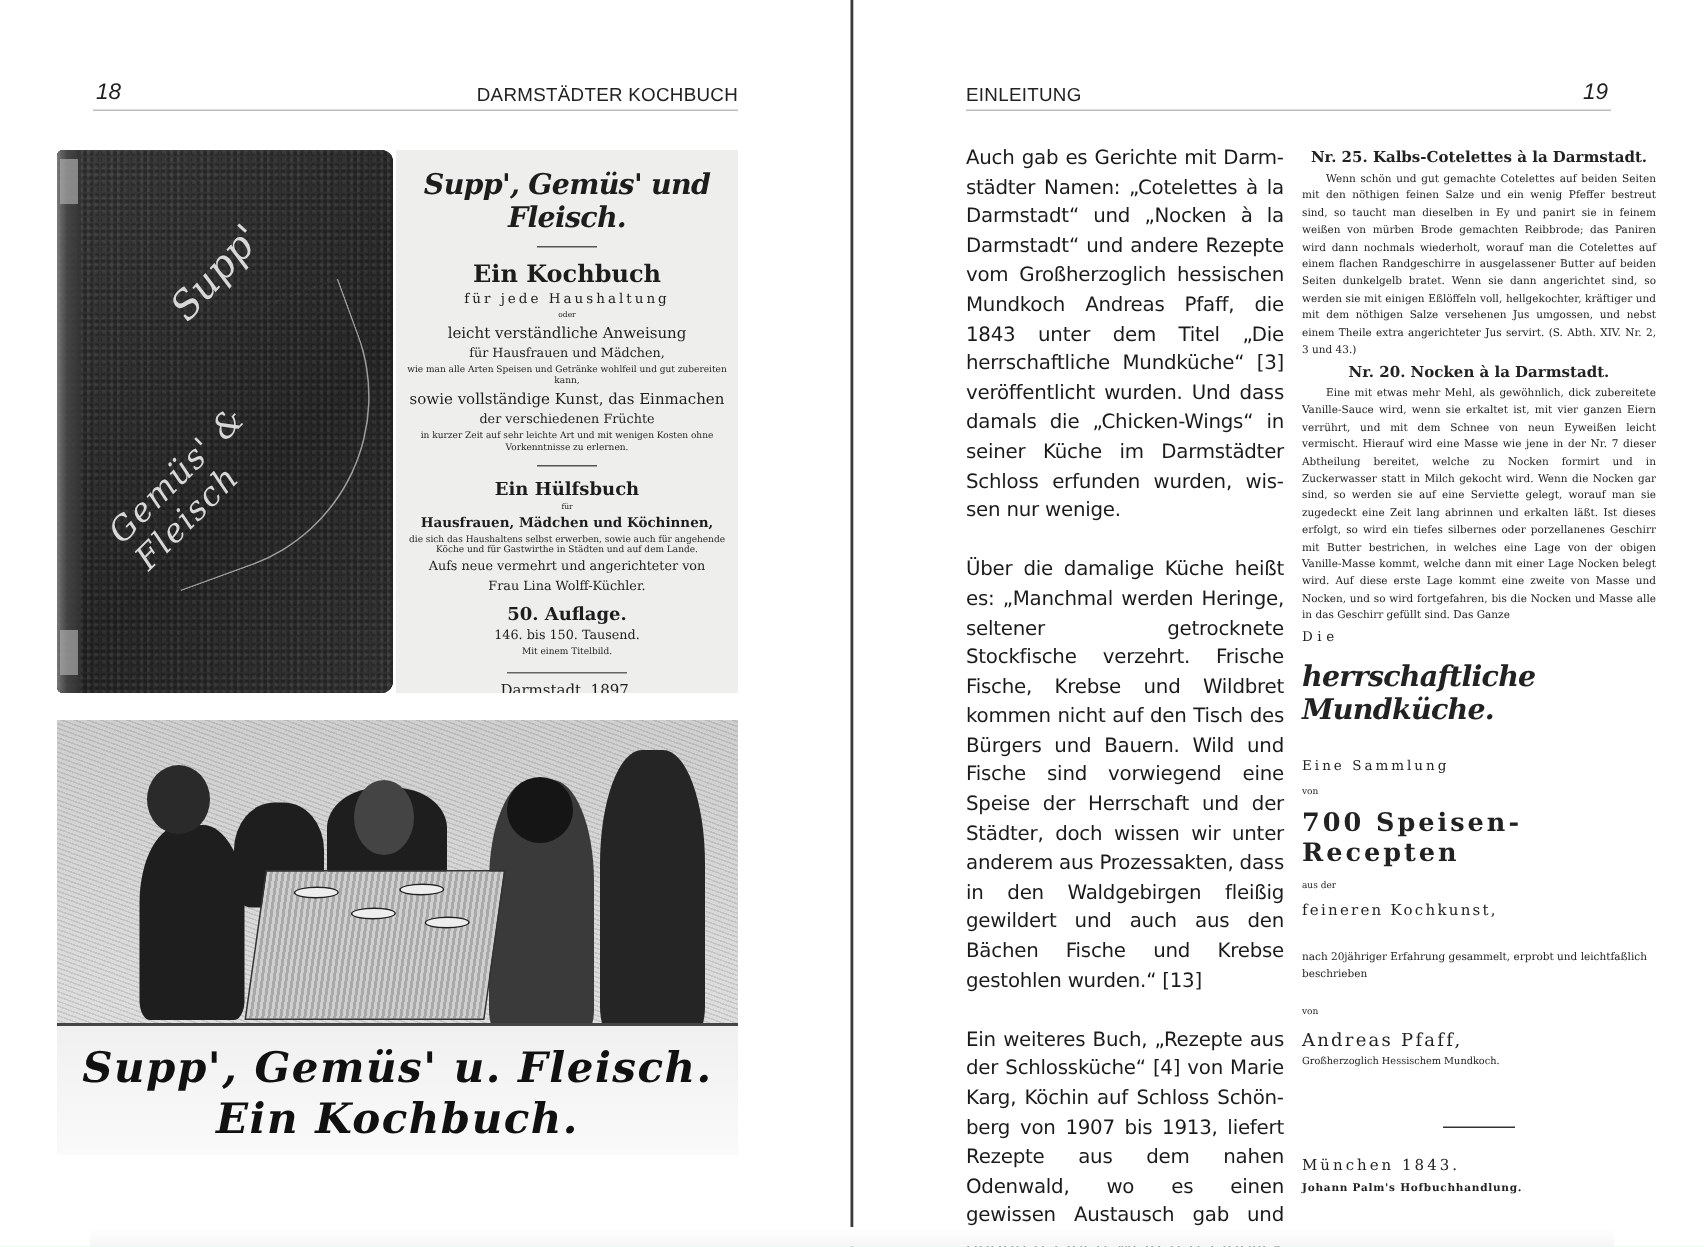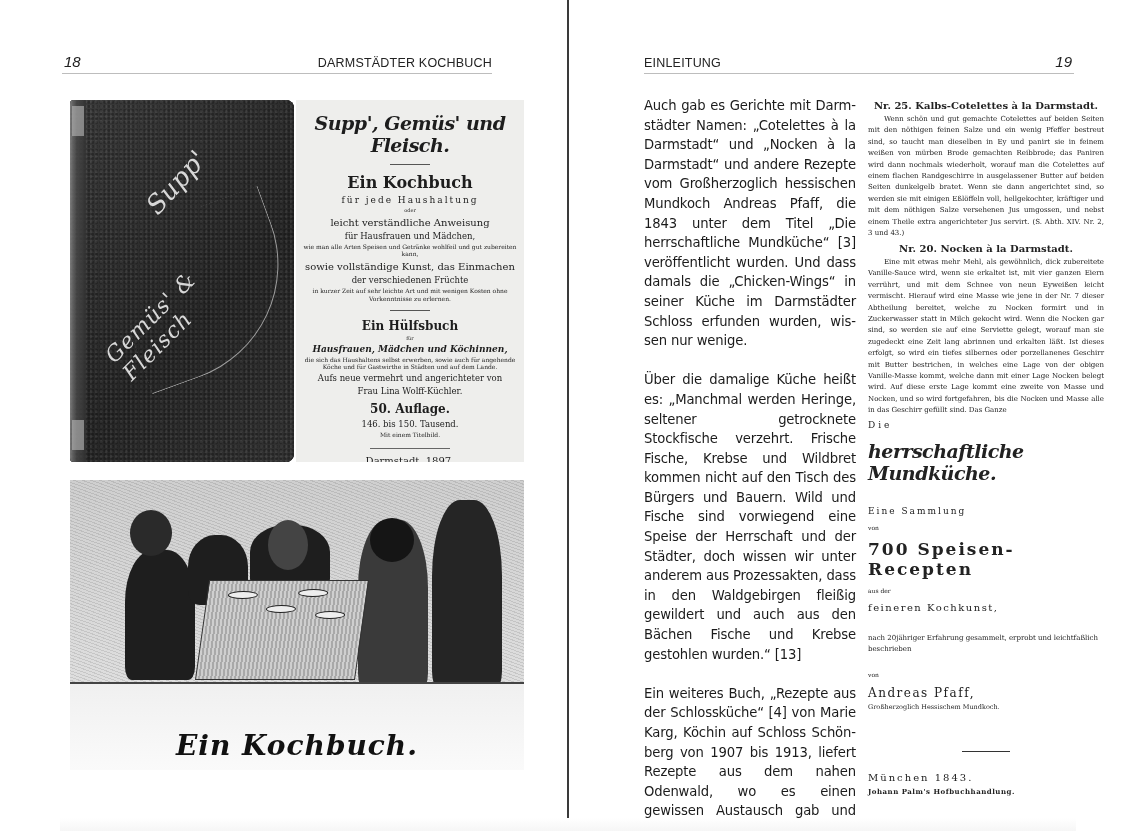--- a/index.html
+++ b/index.html
@@ -19,21 +19,21 @@
     .page-left .run-head { left: 62px; width: 430px; }
     .page-right .run-head { left: 75px; width: 430px; }
     .folio { position: absolute; top: 1px; font-family: "Liberation Sans", sans-serif; font-style: italic; font-size: 15px; color: #222; }
     .head-title { position: absolute; top: 4px; font-family: "Liberation Sans", sans-serif; font-size: 12.5px; letter-spacing: 0.2px; color: #222; }
     .page-left .folio { left: 2px; }
     .page-left .head-title { right: 0; }
     .page-right .folio { right: 2px; }
     .page-right .head-title { left: 0; }
 
     
-    .img-box { position: absolute; overflow: hidden; margin-left: 32px; }
+    .img-box { position: absolute; overflow: hidden; }
     .cover-photo { left: 38px; top: 100px; width: 224px; height: 362px;
       background: #2f2f2f; border-radius: 4px 8px 8px 4px;
       box-shadow: inset 0 0 0 1px #1a1a1a; }
     .cover-texture { position: absolute; inset: 0;
       background:
         radial-gradient(circle at 20% 30%, rgba(255,255,255,0.08) 0 1px, transparent 2px) 0 0/5px 5px,
         radial-gradient(circle at 70% 60%, rgba(0,0,0,0.25) 0 1px, transparent 2px) 0 0/4px 4px,
         linear-gradient(135deg, #3a3a3a, #262626 60%, #333); }
     .cover-spine { position: absolute; left: 0; top: 0; width: 16px; height: 100%;
       background: linear-gradient(to right, #8a8a8a, #4a4a4a 40%, #333); opacity: 0.8; }
@@ -49,21 +49,21 @@
     .tp-line { display: block; font-family: "DejaVu Serif", serif; }
     .tp-big { font-size: 19px; font-weight: bold; margin-top: 12px; letter-spacing: -0.5px; font-style: italic; }
     .tp-orn { width: 40px; height: 1px; background: #555; margin: 8px auto; }
     .tp-h2 { font-size: 16px; font-weight: bold; margin-top: 8px; }
     .tp-spaced { font-size: 9px; letter-spacing: 2px; margin-top: 3px; }
     .tp-tiny { font-size: 5px; margin-top: 2px; }
     .tp-small { font-size: 8.5px; margin-top: 3px; }
     .tp-xs { font-size: 6px; margin-top: 2px; line-height: 1.2; }
     .tp-med { font-size: 10px; margin-top: 4px; }
     .tp-h3 { font-size: 12px; font-weight: bold; margin-top: 8px; }
-    .tp-bold { font-size: 9px; font-weight: bold; margin-top: 3px; font-style: italic; }
+    .tp-bold { font-size: 9px; font-weight: bold; margin-top: 3px; }
     .tp-edition { font-size: 12px; font-weight: bold; margin-top: 6px; }
     .tp-rule { width: 80px; height: 1px; background: #666; margin: 10px auto 6px; }
 
     .engraving { left: 38px; top: 480px; width: 454px; height: 290px; background: #dcdcdc; }
     .eng-sky { position: absolute; inset: 0;
       background:
         repeating-linear-gradient(20deg, rgba(0,0,0,0.10) 0 1px, transparent 1px 3px),
         linear-gradient(to bottom, #cfcfcf, #e5e5e5); }
     .eng-fig { position: absolute; background: #1e1e1e; }
     .f1 { left: 55px; top: 70px; width: 70px; height: 130px; border-radius: 40% 40% 10% 10%; }
@@ -170,20 +170,21 @@
       <div class="eng-fig f4"></div>
       <div class="eng-fig f4h"></div>
       <div class="eng-fig f5"></div>
       <div class="eng-table">
         <div class="eng-plate" style="left:20px;top:10px"></div>
         <div class="eng-plate" style="left:90px;top:8px"></div>
         <div class="eng-plate" style="left:60px;top:24px"></div>
         <div class="eng-plate" style="left:110px;top:30px"></div>
       </div>
       <div class="eng-banner">
+        <span class="eng-caption ec1">Supp', Gemüs' u. Fleisch.</span>
         <span class="eng-caption ec2">Ein Kochbuch.</span>
       </div>
     </div>
   </div>
 
   <div class="gutter"></div>
 
   <div class="page page-right">
     <div class="run-head">
       <span class="head-title">EINLEITUNG</span>

